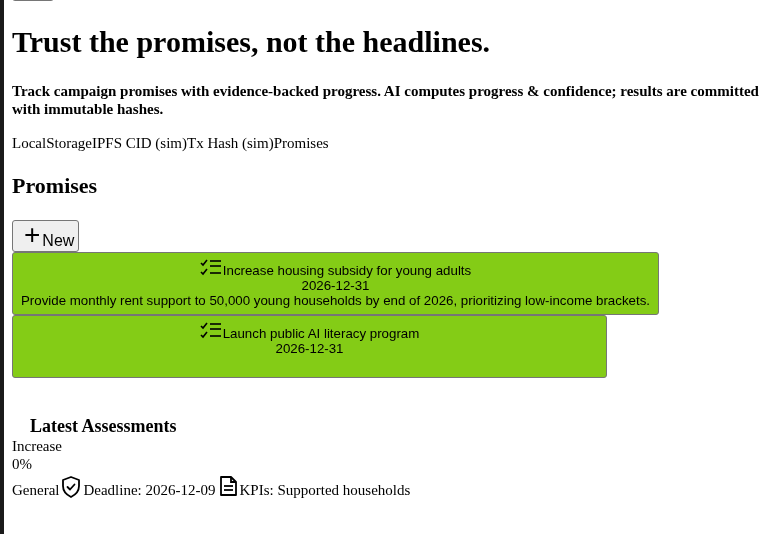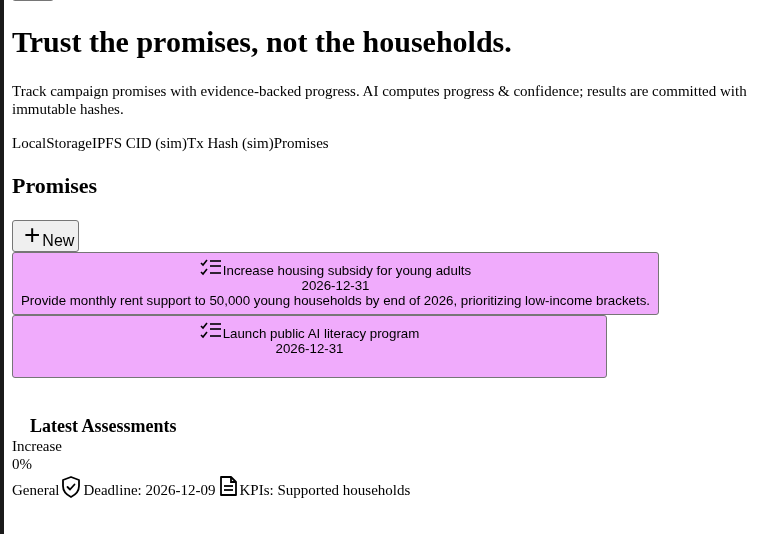--- a/index.html
+++ b/index.html
@@ -13,38 +13,38 @@
     .top-btn {
       position: absolute; left: 12px; top: -20px; width: 42px; height: 21px;
       border: 1px solid #767676; border-radius: 3px; background: #efefef; box-sizing: border-box;
     }
     h1 {
       position: absolute; left: 12px; top: 24px; margin: 0;
       font-size: 30px; font-weight: bold; line-height: 36px; white-space: nowrap;
     }
     .tagline {
       position: absolute; left: 12px; top: 82px; width: 755px; margin: 0;
-      font-size: 15px; line-height: 18px;
+      font-size: 15px; line-height: 18px; font-weight: bold;
     }
     .badges { position: absolute; left: 12px; top: 134px; font-size: 15px; line-height: 18px; white-space: nowrap; }
     h2 {
       position: absolute; left: 12px; top: 172px; margin: 0;
       font-size: 22px; font-weight: bold; line-height: 28px;
     }
     .new-btn {
       position: absolute; left: 12px; top: 220px; height: 32px; width: 67px;
       box-sizing: border-box; border: 1px solid #767676; border-radius: 3px;
       background: #efefef; font-family: "Liberation Sans", sans-serif;
       display: flex; align-items: flex-end; padding: 0 6px 3px 11px; cursor: pointer;
     }
     .new-btn .plus { font-size: 28px; line-height: 26px; font-weight: 300; margin-right: 2px; }
     .new-btn .lbl { font-size: 16px; line-height: 14px; }
     .promise-card {
       position: absolute; left: 12px; box-sizing: border-box;
-      border: 1px solid #767676; border-radius: 3px; background: #f0abfc;
+      border: 1px solid #767676; border-radius: 3px; background: #84cc16;
       font-family: "Liberation Sans", sans-serif; font-size: 13.3px; line-height: 15px;
       text-align: center; padding: 3px 6px 4px 6px; white-space: nowrap; cursor: pointer;
     }
     .card-1 { top: 252px; width: 647px; height: 63px; }
     .card-2 { top: 315px; width: 595px; height: 63px; }
     .card-title-row { display: flex; justify-content: center; align-items: flex-end; height: 22px; }
     .list-icon { width: 22px; height: 20px; margin-right: 1px; }
     h3 {
       position: absolute; left: 12px; top: 397px; margin: 18px;
       font-size: 18px; font-weight: bold; line-height: 22px;
@@ -53,21 +53,21 @@
     .assess-line { white-space: nowrap; }
     .meta-row { display: flex; align-items: flex-end; white-space: nowrap; margin-top: 2px; }
     .meta-icon { width: 22px; height: 24px; margin: 0 1px; }
   </style>
 </head>
 <body>
 
 <div class="left-edge"></div>
 <div class="top-btn"></div>
 
-<h1>Trust the promises, not the households.</h1>
+<h1>Trust the promises, not the headlines.</h1>
 <p class="tagline">Track campaign promises with evidence-backed progress. AI computes progress &amp; confidence; results are committed with immutable hashes.</p>
 
 <div class="badges"><span>LocalStorage</span><span>IPFS CID (sim)</span><span>Tx Hash (sim)</span><span>Promises</span></div>
 
 <h2>Promises</h2>
 
 <button class="new-btn">
   <span class="plus">+</span>
   <span class="lbl">New</span>
 </button>

